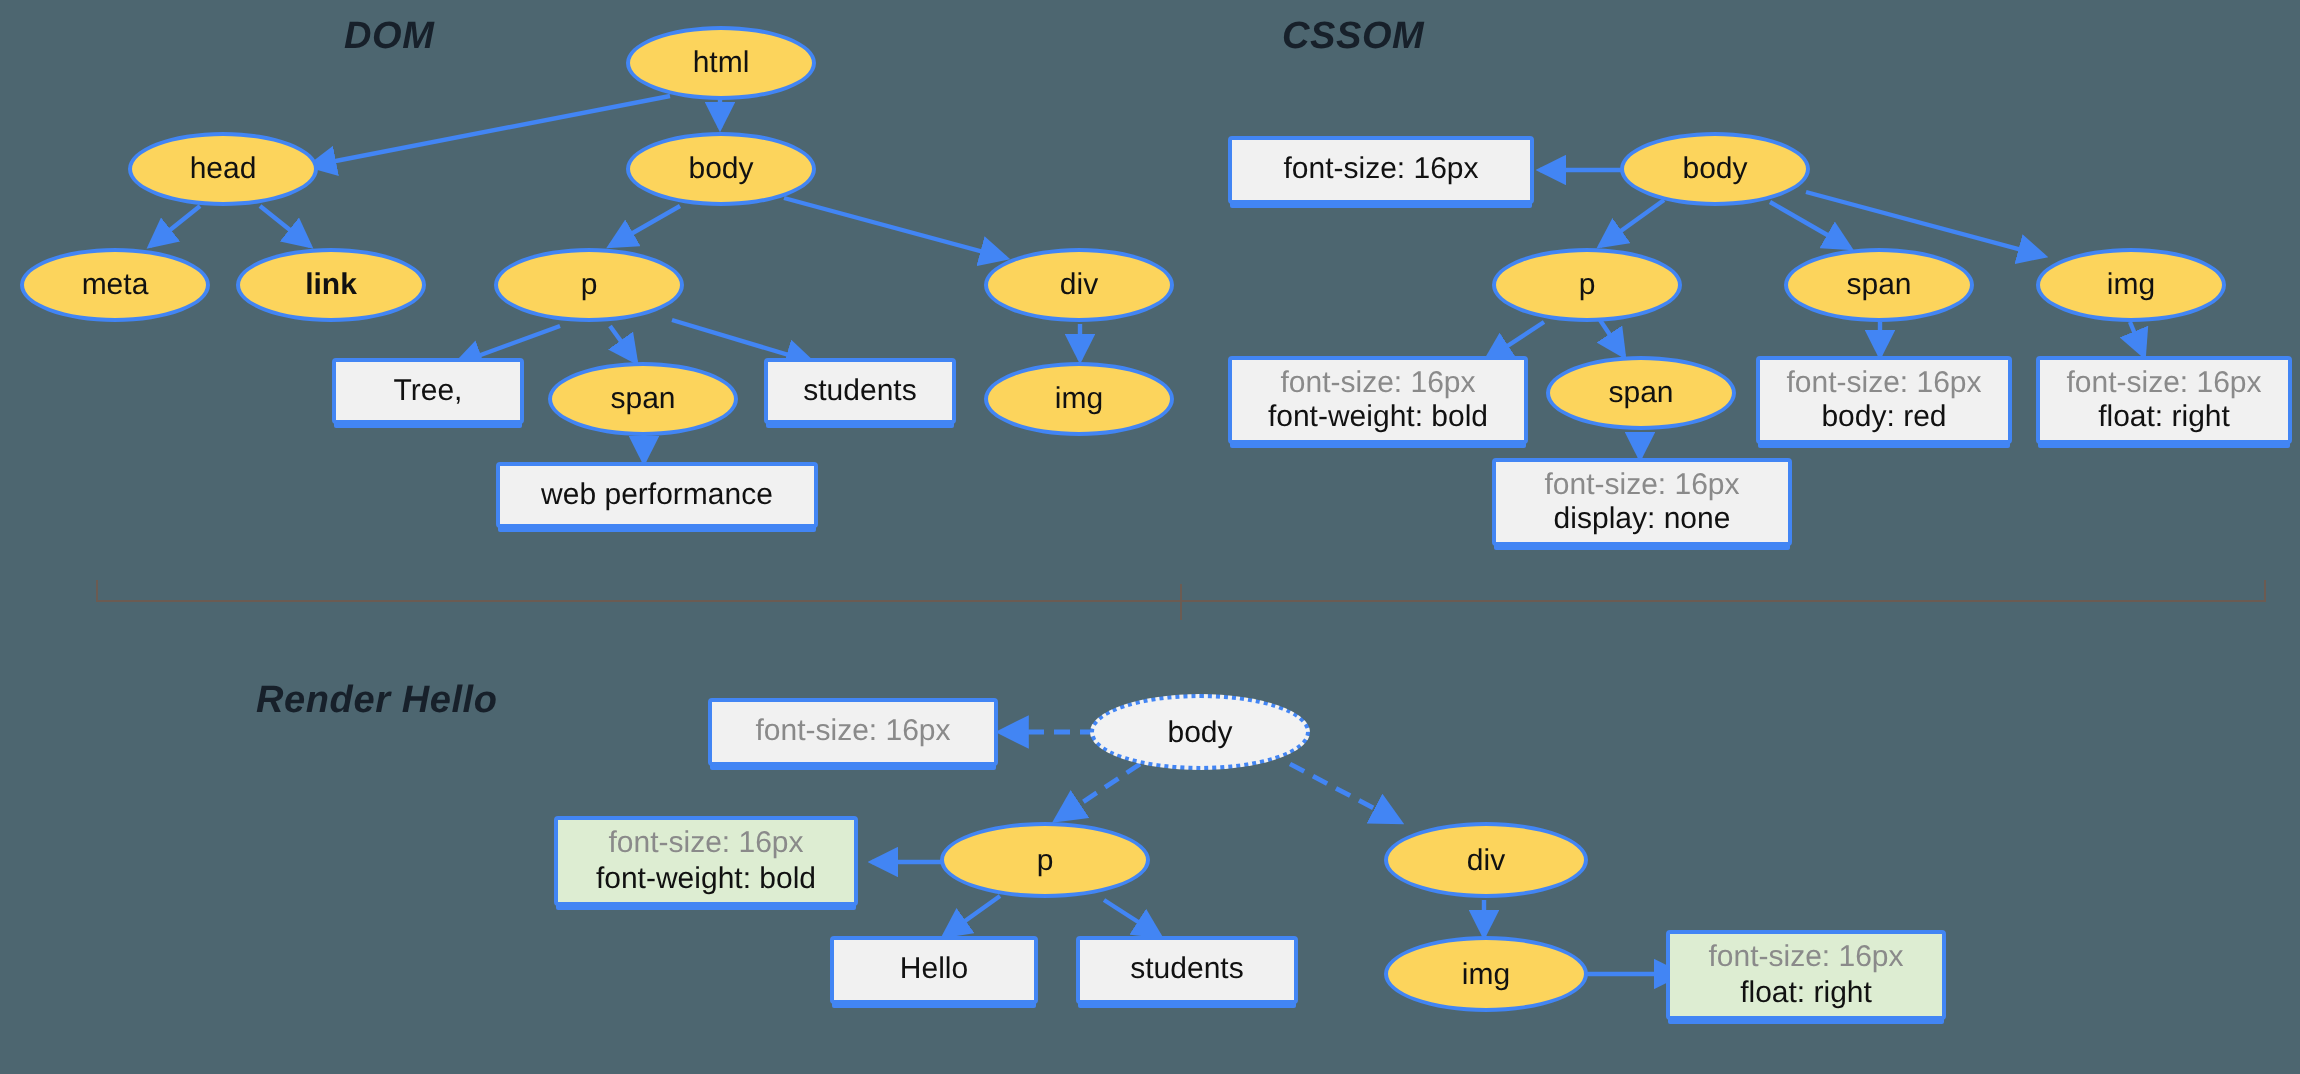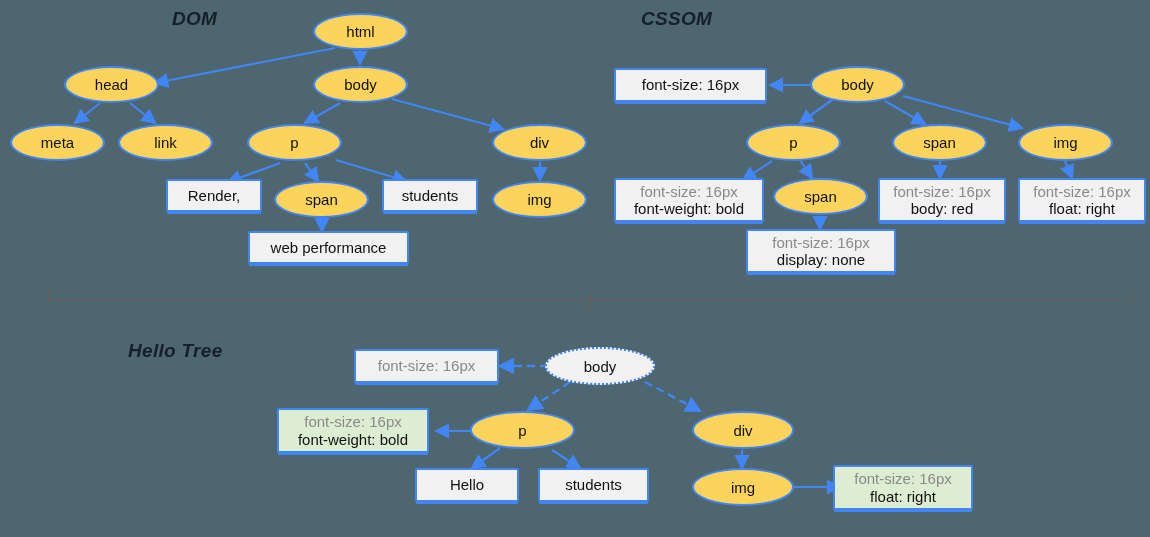--- a/index.html
+++ b/index.html
@@ -128,28 +128,28 @@
       <path d="M645,382 L700,411"></path>
     </g>
   </svg>
 
   <div class="section-title" style="left:131px; top:8px;margin-left:41px;">DOM</div>
 
   <div class="node-ellipse" style="left:313px; top:13px; width:95px; height:37px;">html</div>
   <div class="node-ellipse" style="left:64px; top:66px; width:95px; height:37px;">head</div>
   <div class="node-ellipse" style="left:313px; top:66px; width:95px; height:37px;">body</div>
   <div class="node-ellipse" style="left:10px; top:124px; width:95px; height:37px;">meta</div>
-  <div class="node-ellipse" style="left:118px; top:124px; width:95px; height:37px;">link</div>
+  <div class="node-ellipse" style="left:118px; top:124px; width:95px; height:37px;font-weight:bold;">link</div>
   <div class="node-ellipse" style="left:247px; top:124px; width:95px; height:37px;">p</div>
   <div class="node-ellipse" style="left:492px; top:124px; width:95px; height:37px;">div</div>
   <div class="node-ellipse" style="left:274px; top:181px; width:95px; height:37px;">span</div>
   <div class="node-ellipse" style="left:492px; top:181px; width:95px; height:37px;">img</div>
 
   <div class="node-box" style="left:166px; top:179px; width:96px; height:33px;">
-    <span class="line">Render,</span>
+    <span class="line">Tree,</span>
   </div>
   <div class="node-box" style="left:382px; top:179px; width:96px; height:33px;">
     <span class="line">students</span>
   </div>
   <div class="node-box" style="left:248px; top:231px; width:161px; height:33px;">
     <span class="line">web performance</span>
   </div>
 
   <div class="section-title" style="left:641px; top:8px;">CSSOM</div>
 
@@ -177,21 +177,21 @@
   <div class="node-box" style="left:1018px; top:178px; width:128px; height:44px;">
     <span class="line dim">font-size: 16px</span>
     <span class="line strong">float: right</span>
   </div>
 
   <div class="divider h" style="left:48px; top:300px; width:1085px;"></div>
   <div class="divider v" style="left:48px; top:290px; height:10px;"></div>
   <div class="divider v" style="left:590px; top:292px; height:18px;"></div>
   <div class="divider v" style="left:1132px; top:290px; height:10px;"></div>
 
-  <div class="section-title" style="left:128px; top:340px;">Hello Tree</div>
+  <div class="section-title" style="left:128px; top:340px;">Render Hello</div>
 
   <div class="node-ellipse ghost" style="left:545px; top:347px; width:110px; height:38px;">body</div>
   <div class="node-ellipse" style="left:470px; top:411px; width:105px; height:38px;">p</div>
   <div class="node-ellipse" style="left:692px; top:411px; width:102px; height:38px;">div</div>
   <div class="node-ellipse" style="left:692px; top:468px; width:102px; height:38px;">img</div>
 
   <div class="node-box" style="left:354px; top:349px; width:145px; height:34px;">
     <span class="line dim">font-size: 16px</span>
   </div>
   <div class="node-box green" style="left:277px; top:408px; width:152px; height:45px;">

